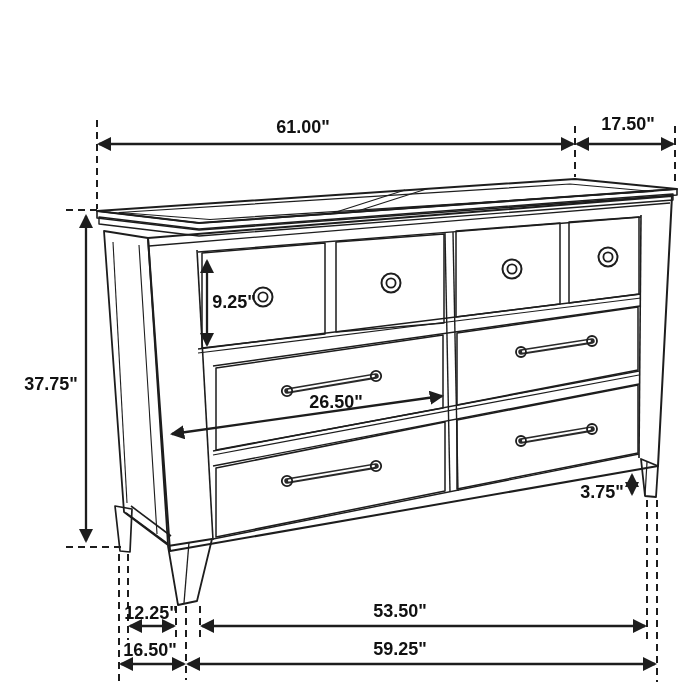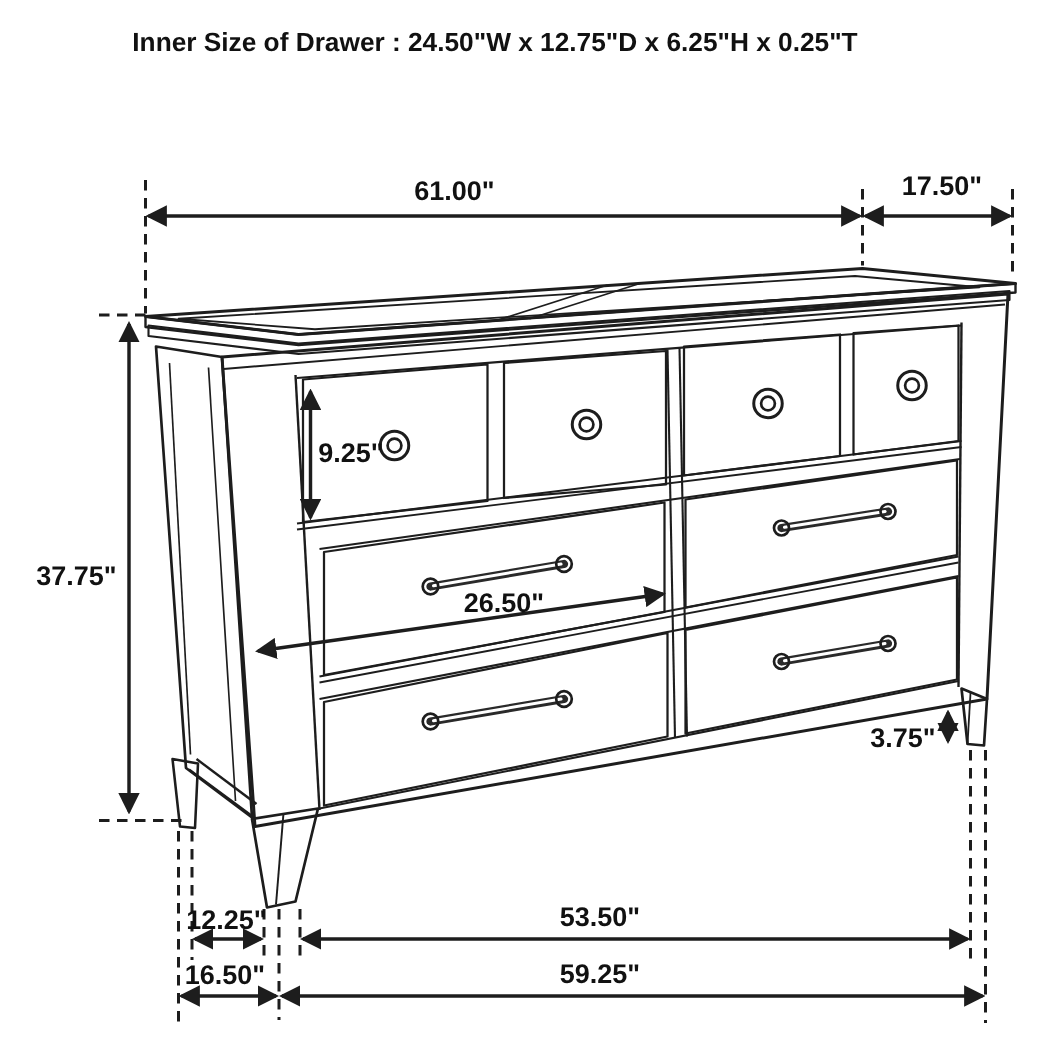--- a/index.html
+++ b/index.html
@@ -8,21 +8,20 @@
   .title{position:absolute;left:0;top:18px;width:660px;text-align:center;
          font-size:17.5px;font-weight:bold;color:#111;letter-spacing:0px;}
   svg text{font-family:"Liberation Sans",sans-serif;font-weight:bold;fill:#111;}
   .dimlbl{font-size:18px;}
   .ln{stroke:#1d1d1d;fill:none;}
 </style>
 </head>
 <body>
 
 <div class="stage">
-  <div class="title">Inner Size of Drawer : 24.50"W x 12.75"D x 6.25"H x 0.25"T</div>
 
   <svg width="700" height="700" viewBox="0 0 700 700">
     <defs>
       <marker id="arr" viewBox="0 0 10 10" refX="8.6" refY="5" markerWidth="6.2" markerHeight="6.2" orient="auto-start-reverse">
         <path d="M0,0 L10,5 L0,10 Z" fill="#1d1d1d"></path>
       </marker>
     </defs>
 
     <g stroke-linejoin="round">
 

